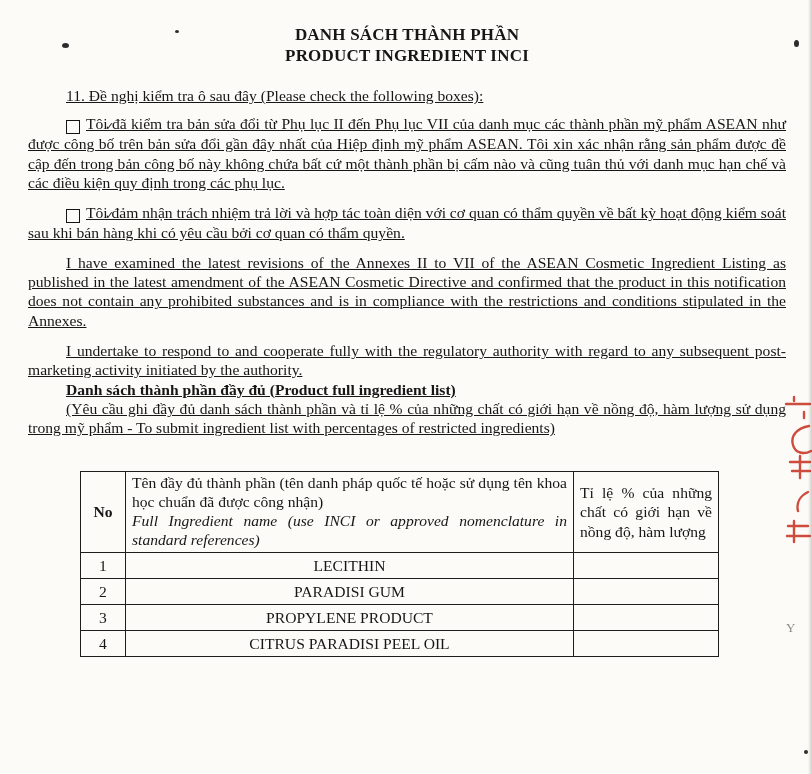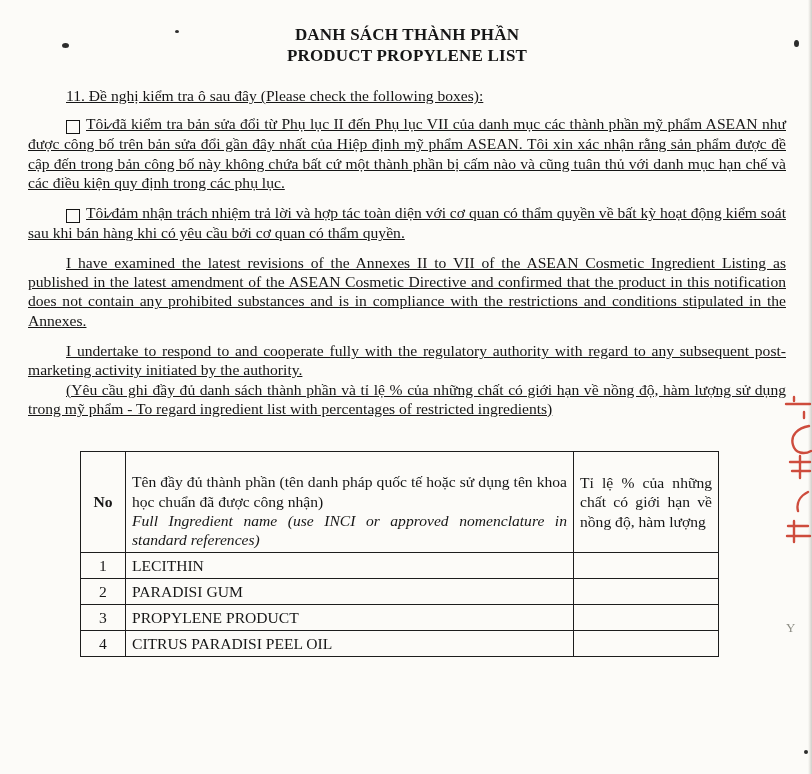--- a/index.html
+++ b/index.html
@@ -18,60 +18,61 @@
   #p3{margin-top:11px;}
   #p4{margin-top:11px;}
   .cb{
     display:inline-block;width:12px;height:12px;border:1.6px solid #141414;
     font-family:"DejaVu Sans",sans-serif;font-size:11px;line-height:11px;
     text-align:center;font-weight:bold;margin-right:6px;vertical-align:-1px;
   }
   .heading{margin:30px 0 0 52px;font-weight:bold;font-size:15.8px;text-indent:0;}
   .note{margin-top:9px;text-indent:60px;}
   table{border-collapse:collapse;margin:33px 0 0 52px;width:638px;table-layout:fixed;}
-  td{border:1.4px solid #1d1d1d;font-size:15.6px;vertical-align:middle;padding:1px 6px;}
+  td{border:1.4px solid #1d1d1d;font-size:15.6px;vertical-align:middle;padding:1px 6px;text-align:center;}
   .c-no{width:45px;}
   .c-name{width:448px;}
   .c-pct{width:145px;}
   .h-no{text-align:center;font-weight:bold;}
-  .h-name{line-height:1.23;text-align:justify;padding-top:20px;padding-bottom:3px;}
+  .h-name{line-height:1.23;text-align:justify;padding-top:1px;padding-bottom:3px;}
   .h-name .it{font-style:italic;display:block;font-family:Liberation Serif, serif;}
   .h-pct{line-height:1.26;text-align:justify;}
   td.cell-no{text-align:center;height:23px;}
   td.cell-name{padding-left:6px;}
   
   .speck{position:absolute;background:#2c2c2c;border-radius:50%;}
   .edge-right{position:absolute;right:0;top:0;width:4px;height:774px;
     background:linear-gradient(to left, rgba(110,104,92,.30), rgba(110,104,92,0));}
   .stamp{position:absolute;left:778px;top:392px;}
   .edge-mark{position:absolute;left:786px;top:620px;color:#8d8d85;font-size:13px;
     font-family:"Liberation Serif",serif;}
 </style>
 </head>
 <body>
 
 <div class="page">
 
   <div class="title">
     <div>DANH SÁCH THÀNH PHẦN</div>
-    <div>PRODUCT PROPYLENE LIST</div>
+    <div>PRODUCT INGREDIENT INCI</div>
   </div>
 
   <p class="std" id="item11">11. Đề nghị kiểm tra ô sau đây (Please check the following boxes):</p>
 
   <p class="std" id="p1"><span class="cb">✓</span><span>Tôi đã kiểm tra bản sửa đổi từ Phụ lục II đến Phụ lục VII của danh mục các thành phần mỹ phẩm ASEAN như được công bố trên bản sửa đổi gần đây nhất của Hiệp định mỹ phẩm ASEAN. Tôi xin xác nhận rằng sản phẩm được đề cập đến trong bản công bố này không chứa bất cứ một thành phần bị cấm nào và cũng tuân thủ với danh mục hạn chế và các điều kiện quy định trong các phụ lục.</span></p>
 
   <p class="std" id="p3"><span class="cb">✓</span><span>Tôi đảm nhận trách nhiệm trả lời và hợp tác toàn diện với cơ quan có thẩm quyền về bất kỳ hoạt động kiểm soát sau khi bán hàng khi có yêu cầu bởi cơ quan có thẩm quyền.</span></p>
 
   <p class="std" id="p2">I have examined the latest revisions of the Annexes II to VII of the ASEAN Cosmetic Ingredient Listing as published in the latest amendment of the ASEAN Cosmetic Directive and confirmed that the product in this notification does not contain any prohibited substances and is in compliance with the restrictions and conditions stipulated in the Annexes.</p>
 
   <p class="std" id="p4">I undertake to respond to and cooperate fully with the regulatory authority with regard to any subsequent post-marketing activity initiated by the authority.</p>
 
+  <p class="std heading">Danh sách thành phần đầy đủ (Product full ingredient list)</p>
 
-  <p class="std note">(Yêu cầu ghi đầy đủ danh sách thành phần và tỉ lệ % của những chất có giới hạn về nồng độ, hàm lượng sử dụng trong mỹ phẩm - To regard ingredient list with percentages of restricted ingredients)</p>
+  <p class="std note">(Yêu cầu ghi đầy đủ danh sách thành phần và tỉ lệ % của những chất có giới hạn về nồng độ, hàm lượng sử dụng trong mỹ phẩm - To submit ingredient list with percentages of restricted ingredients)</p>
 
   <table>
     <colgroup>
         <col class="c-no">
         <col class="c-name">
         <col class="c-pct">
       </colgroup>
     <tbody>
       <tr>
         <td class="h-no">No</td>

